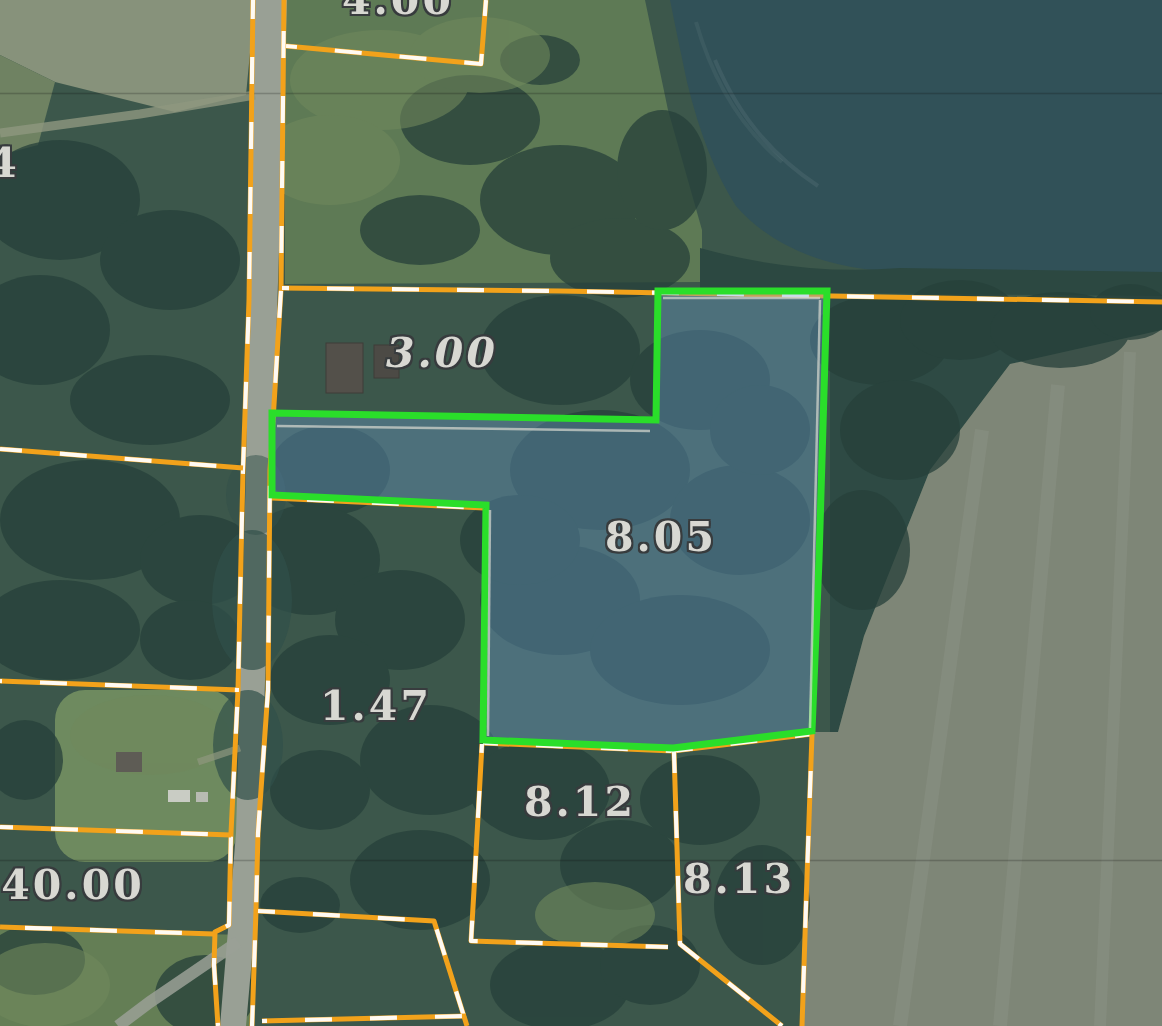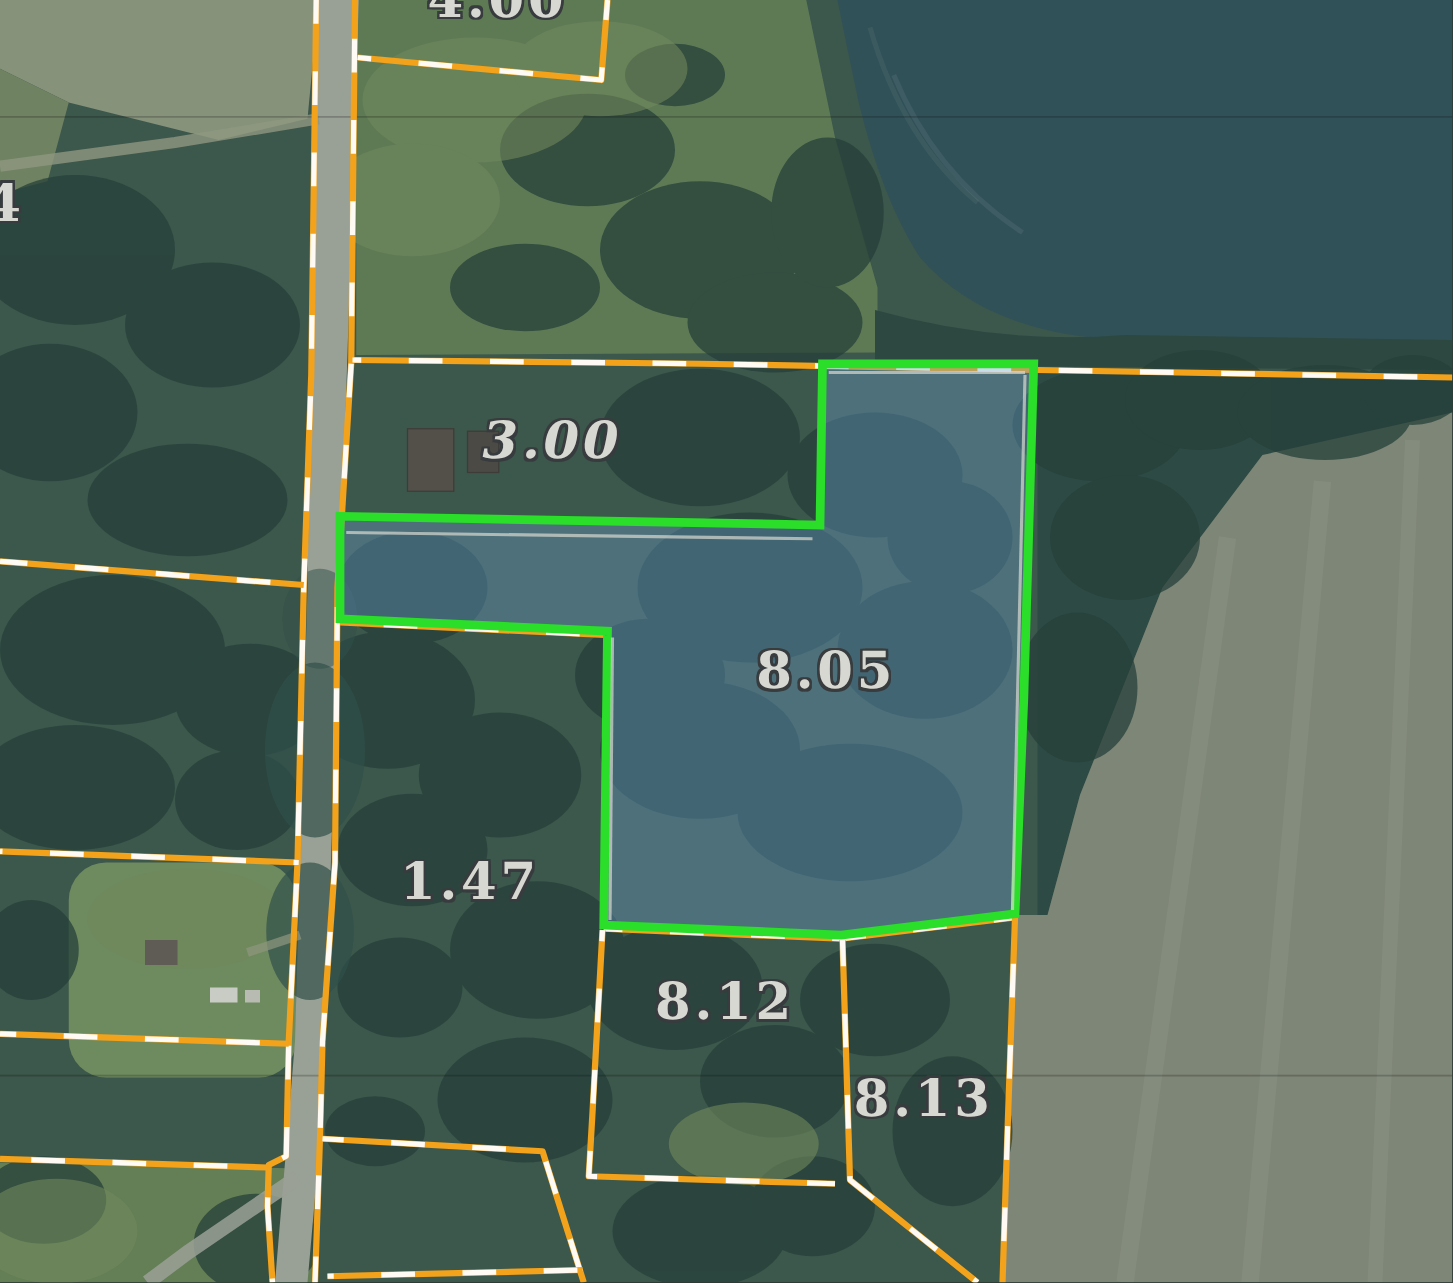--- a/index.html
+++ b/index.html
@@ -195,14 +195,15 @@
   </svg>
 
   <div class="labels-layer">
       <span class="parcel-label" style="left: 398px; top: 0px;">4.00</span>
       <span class="parcel-label" style="left: 4px; top: 163px;">4</span>
       <span class="parcel-label" style="left: 442px; top: 353px; font-style: italic;">3.00</span>
       <span class="parcel-label" style="left: 661px; top: 537px;">8.05</span>
       <span class="parcel-label" style="left: 376px; top: 706px;">1.47</span>
       <span class="parcel-label" style="left: 570px; top: 802px; margin-left: 10px;">8.12</span>
       <span class="parcel-label" style="left: 739px; top: 879px; text-align: right;">8.13</span>
+      <span class="parcel-label" style="left: 73px; top: 885px;">40.00</span>
     </div>
 </div>
 
 </body></html>

